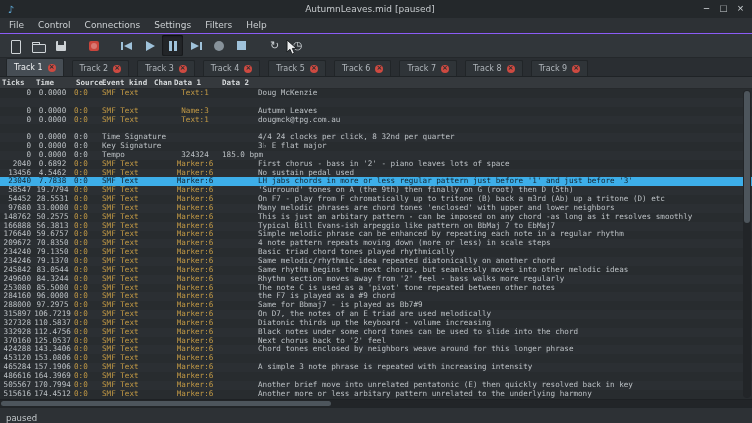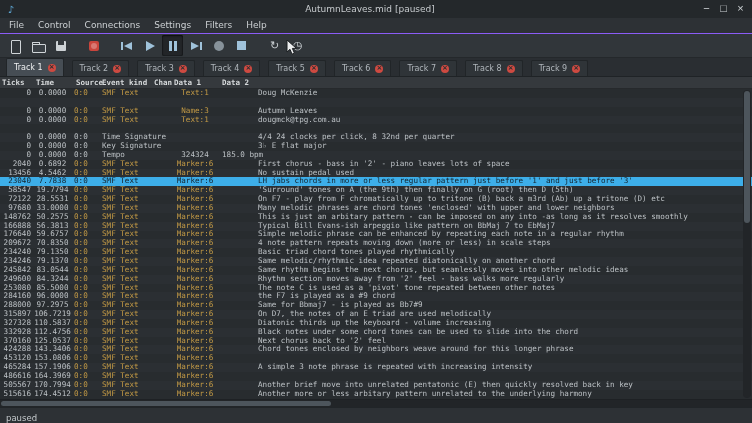--- a/index.html
+++ b/index.html
@@ -347,21 +347,21 @@
         <span class="c c-time">19.7794</span>
         <span class="c c-source">0:0</span>
         <span class="c c-kind">SMF Text</span>
         <span class="c c-chan"></span>
         <span class="c c-d1">Marker:6</span>
         <span class="c c-d2"></span>
         <span class="c c-d3">'Surround' tones on A (the 9th) then finally on G (root) then D (5th)</span>
       </div>
 
       <div class="row smf">
-        <span class="c c-ticks">72122</span>
+        <span class="c c-ticks">54452</span>
         <span class="c c-time">28.5531</span>
         <span class="c c-source">0:0</span>
         <span class="c c-kind">SMF Text</span>
         <span class="c c-chan"></span>
         <span class="c c-d1">Marker:6</span>
         <span class="c c-d2"></span>
         <span class="c c-d3">On F7 - play from F chromatically up to tritone (B) back a m3rd (Ab) up a tritone (D) etc</span>
       </div>
 
       <div class="row smf">
@@ -376,21 +376,21 @@
       </div>
 
       <div class="row smf">
         <span class="c c-ticks">148762</span>
         <span class="c c-time">50.2575</span>
         <span class="c c-source">0:0</span>
         <span class="c c-kind">SMF Text</span>
         <span class="c c-chan"></span>
         <span class="c c-d1">Marker:6</span>
         <span class="c c-d2"></span>
-        <span class="c c-d3">This is just an arbitary pattern - can be imposed on any into -as long as it resolves smoothly</span>
+        <span class="c c-d3">This is just an arbitary pattern - can be imposed on any chord -as long as it resolves smoothly</span>
       </div>
 
       <div class="row smf">
         <span class="c c-ticks">166888</span>
         <span class="c c-time">56.3813</span>
         <span class="c c-source">0:0</span>
         <span class="c c-kind">SMF Text</span>
         <span class="c c-chan"></span>
         <span class="c c-d1">Marker:6</span>
         <span class="c c-d2"></span>

